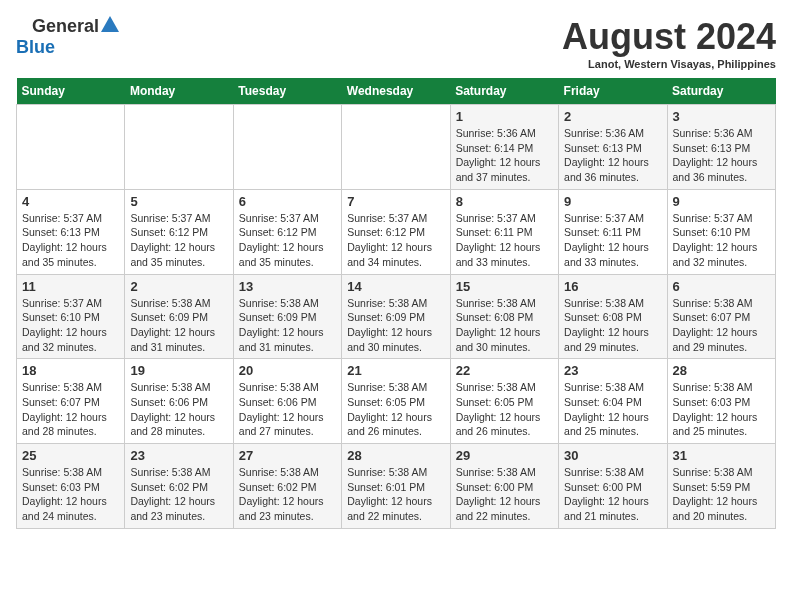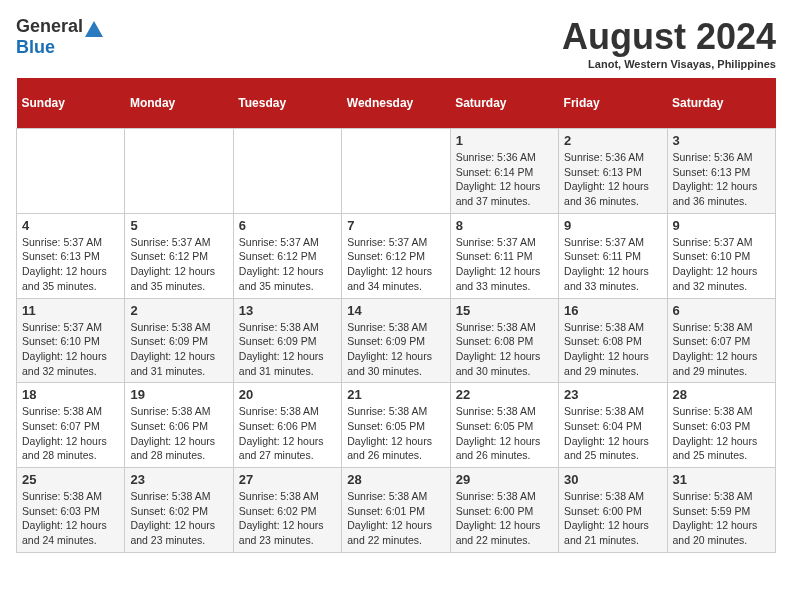--- a/index.html
+++ b/index.html
@@ -27,45 +27,46 @@
       color: #333;
     }
     .logo-text-blue {
       font-size: 18px;
       font-weight: bold;
       color: #1a6fb5;
       text-align: center;
     }
     .logo-row {
       display: flex;
-      align-items: flex-end;
+      align-items: flex-start;
+      margin-left: 16px;
     }
     .title-area {
       text-align: right;
     }
     .month-title {
       font-size: 36px;
       font-weight: bold;
       color: #333;
     }
     .location-title {
       font-size: 11px;
       color: #333;
       font-weight: bold;
     }
     table {
       width: 100%;
       border-collapse: collapse;
       font-size: 11px;
     }
     thead tr th {
-      background-color: #b91c1c;
+      background-color: #15803d;
       color: #fff;
       text-align: left;
-      padding: 18px 5px;
+      padding: 6px 5px;
       font-size: 12px;
       font-weight: bold;
     }
     tbody tr td {
       border: 1px solid #ccc;
       vertical-align: top;
       padding: 4px 5px;
       height: 80px;
       width: 14.28%;
       background: #fff;

